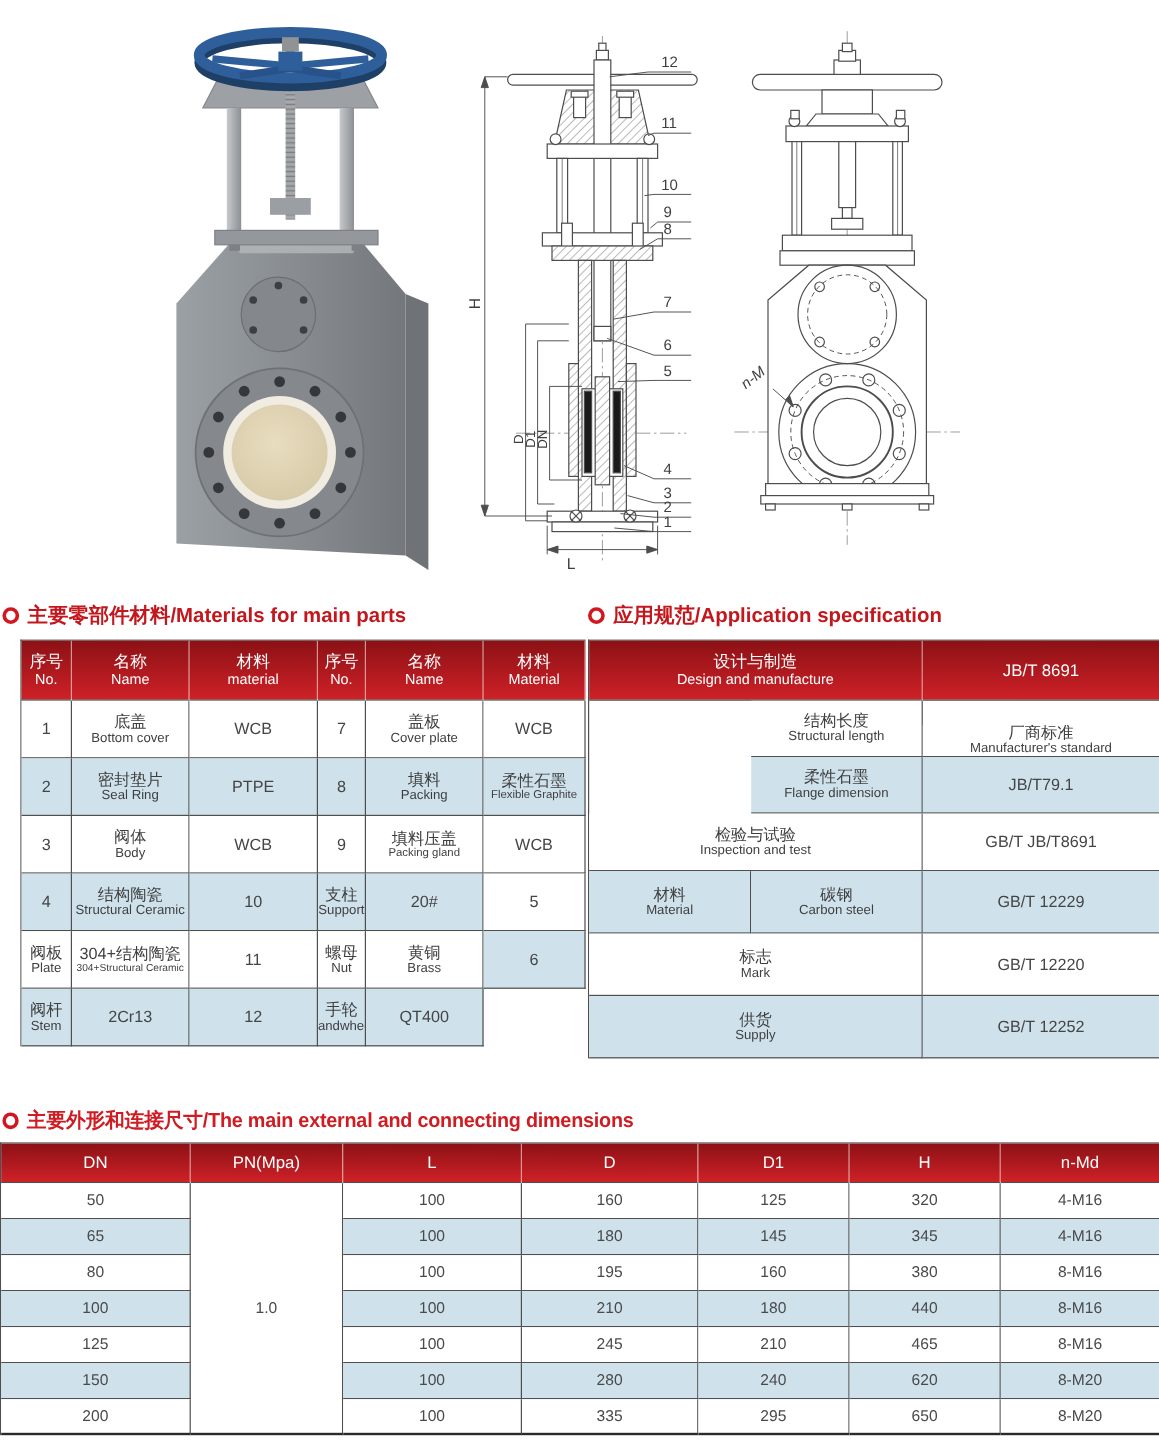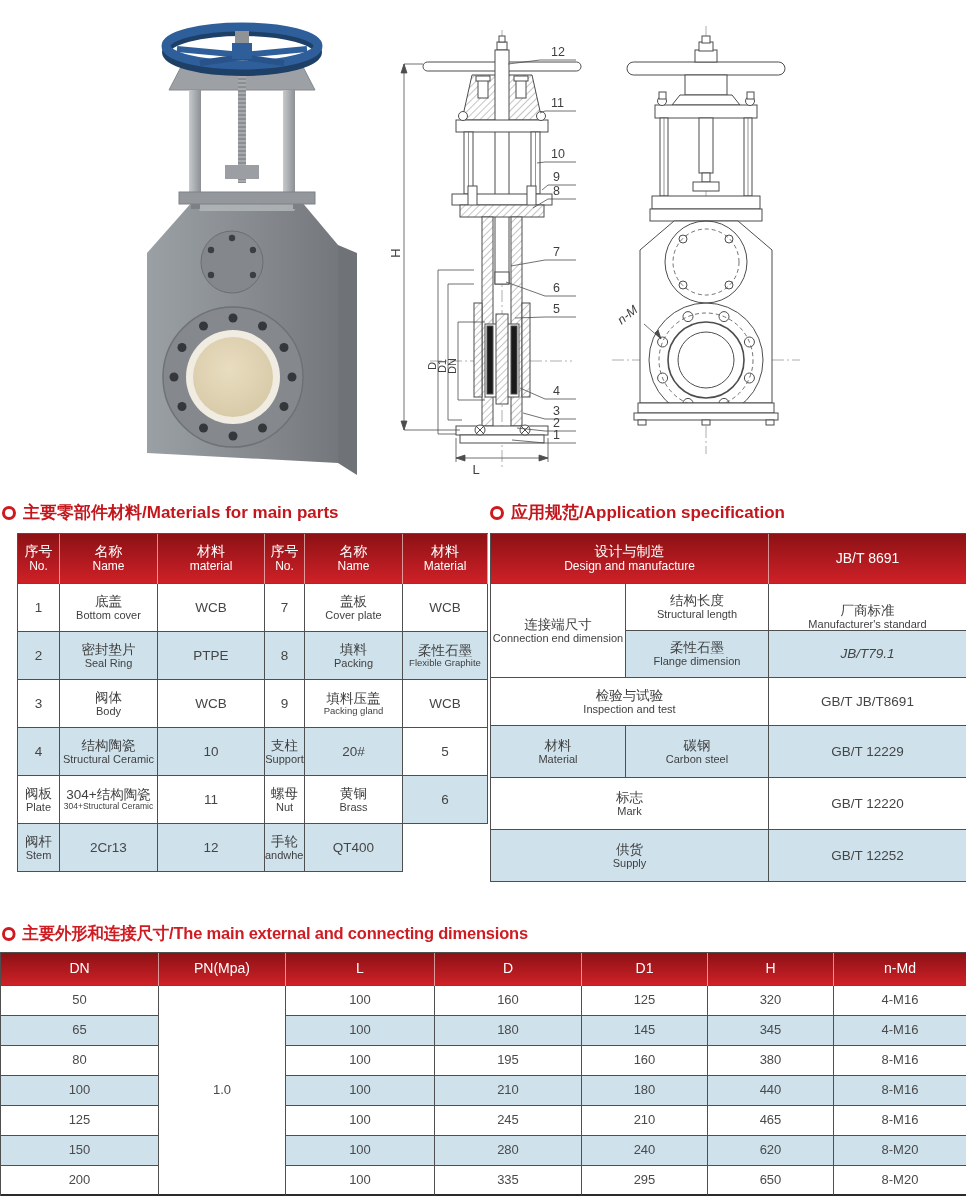--- a/index.html
+++ b/index.html
@@ -458,38 +458,34 @@
 
   <div class="grid app-grid">
     <div class="c hd" style="grid-column:1/3;grid-row:1;">
         <span class="zh">设计与制造</span>
         <span class="en">Design and manufacture</span>
       </div>
     <div class="c hd" style="grid-column:3;grid-row:1;">
         <span class="zh">JB/T 8691</span>
       </div>
 
-    <div class="c" style="grid-column:1;grid-row:2/4;">
-        <span class="zh">连接端尺寸</span>
-        <span class="en">Connection end dimension</span>
-      </div>
     <div class="c" style="grid-column:2;grid-row:2;">
         <span class="zh">结构长度</span>
         <span class="en">Structural length</span>
       </div>
     <div class="c" style="grid-column:3;grid-row:2;margin-top:20px;">
         <span class="zh">厂商标准</span>
         <span class="en">Manufacturer's standard</span>
       </div>
 
     <div class="c blue" style="grid-column:2;grid-row:3;">
         <span class="zh">柔性石墨</span>
         <span class="en">Flange dimension</span>
       </div>
-    <div class="c blue" style="grid-column:3;grid-row:3;font-style:italic;">
+    <div class="c blue" style="grid-column:3;grid-row:3;">
         <span class="val">JB/T79.1</span>
       </div>
 
     <div class="c" style="grid-column:1/3;grid-row:4;">
         <span class="zh">检验与试验</span>
         <span class="en">Inspection and test</span>
       </div>
     <div class="c" style="grid-column:3;grid-row:4;">
         <span class="val">GB/T JB/T8691</span>
       </div>

